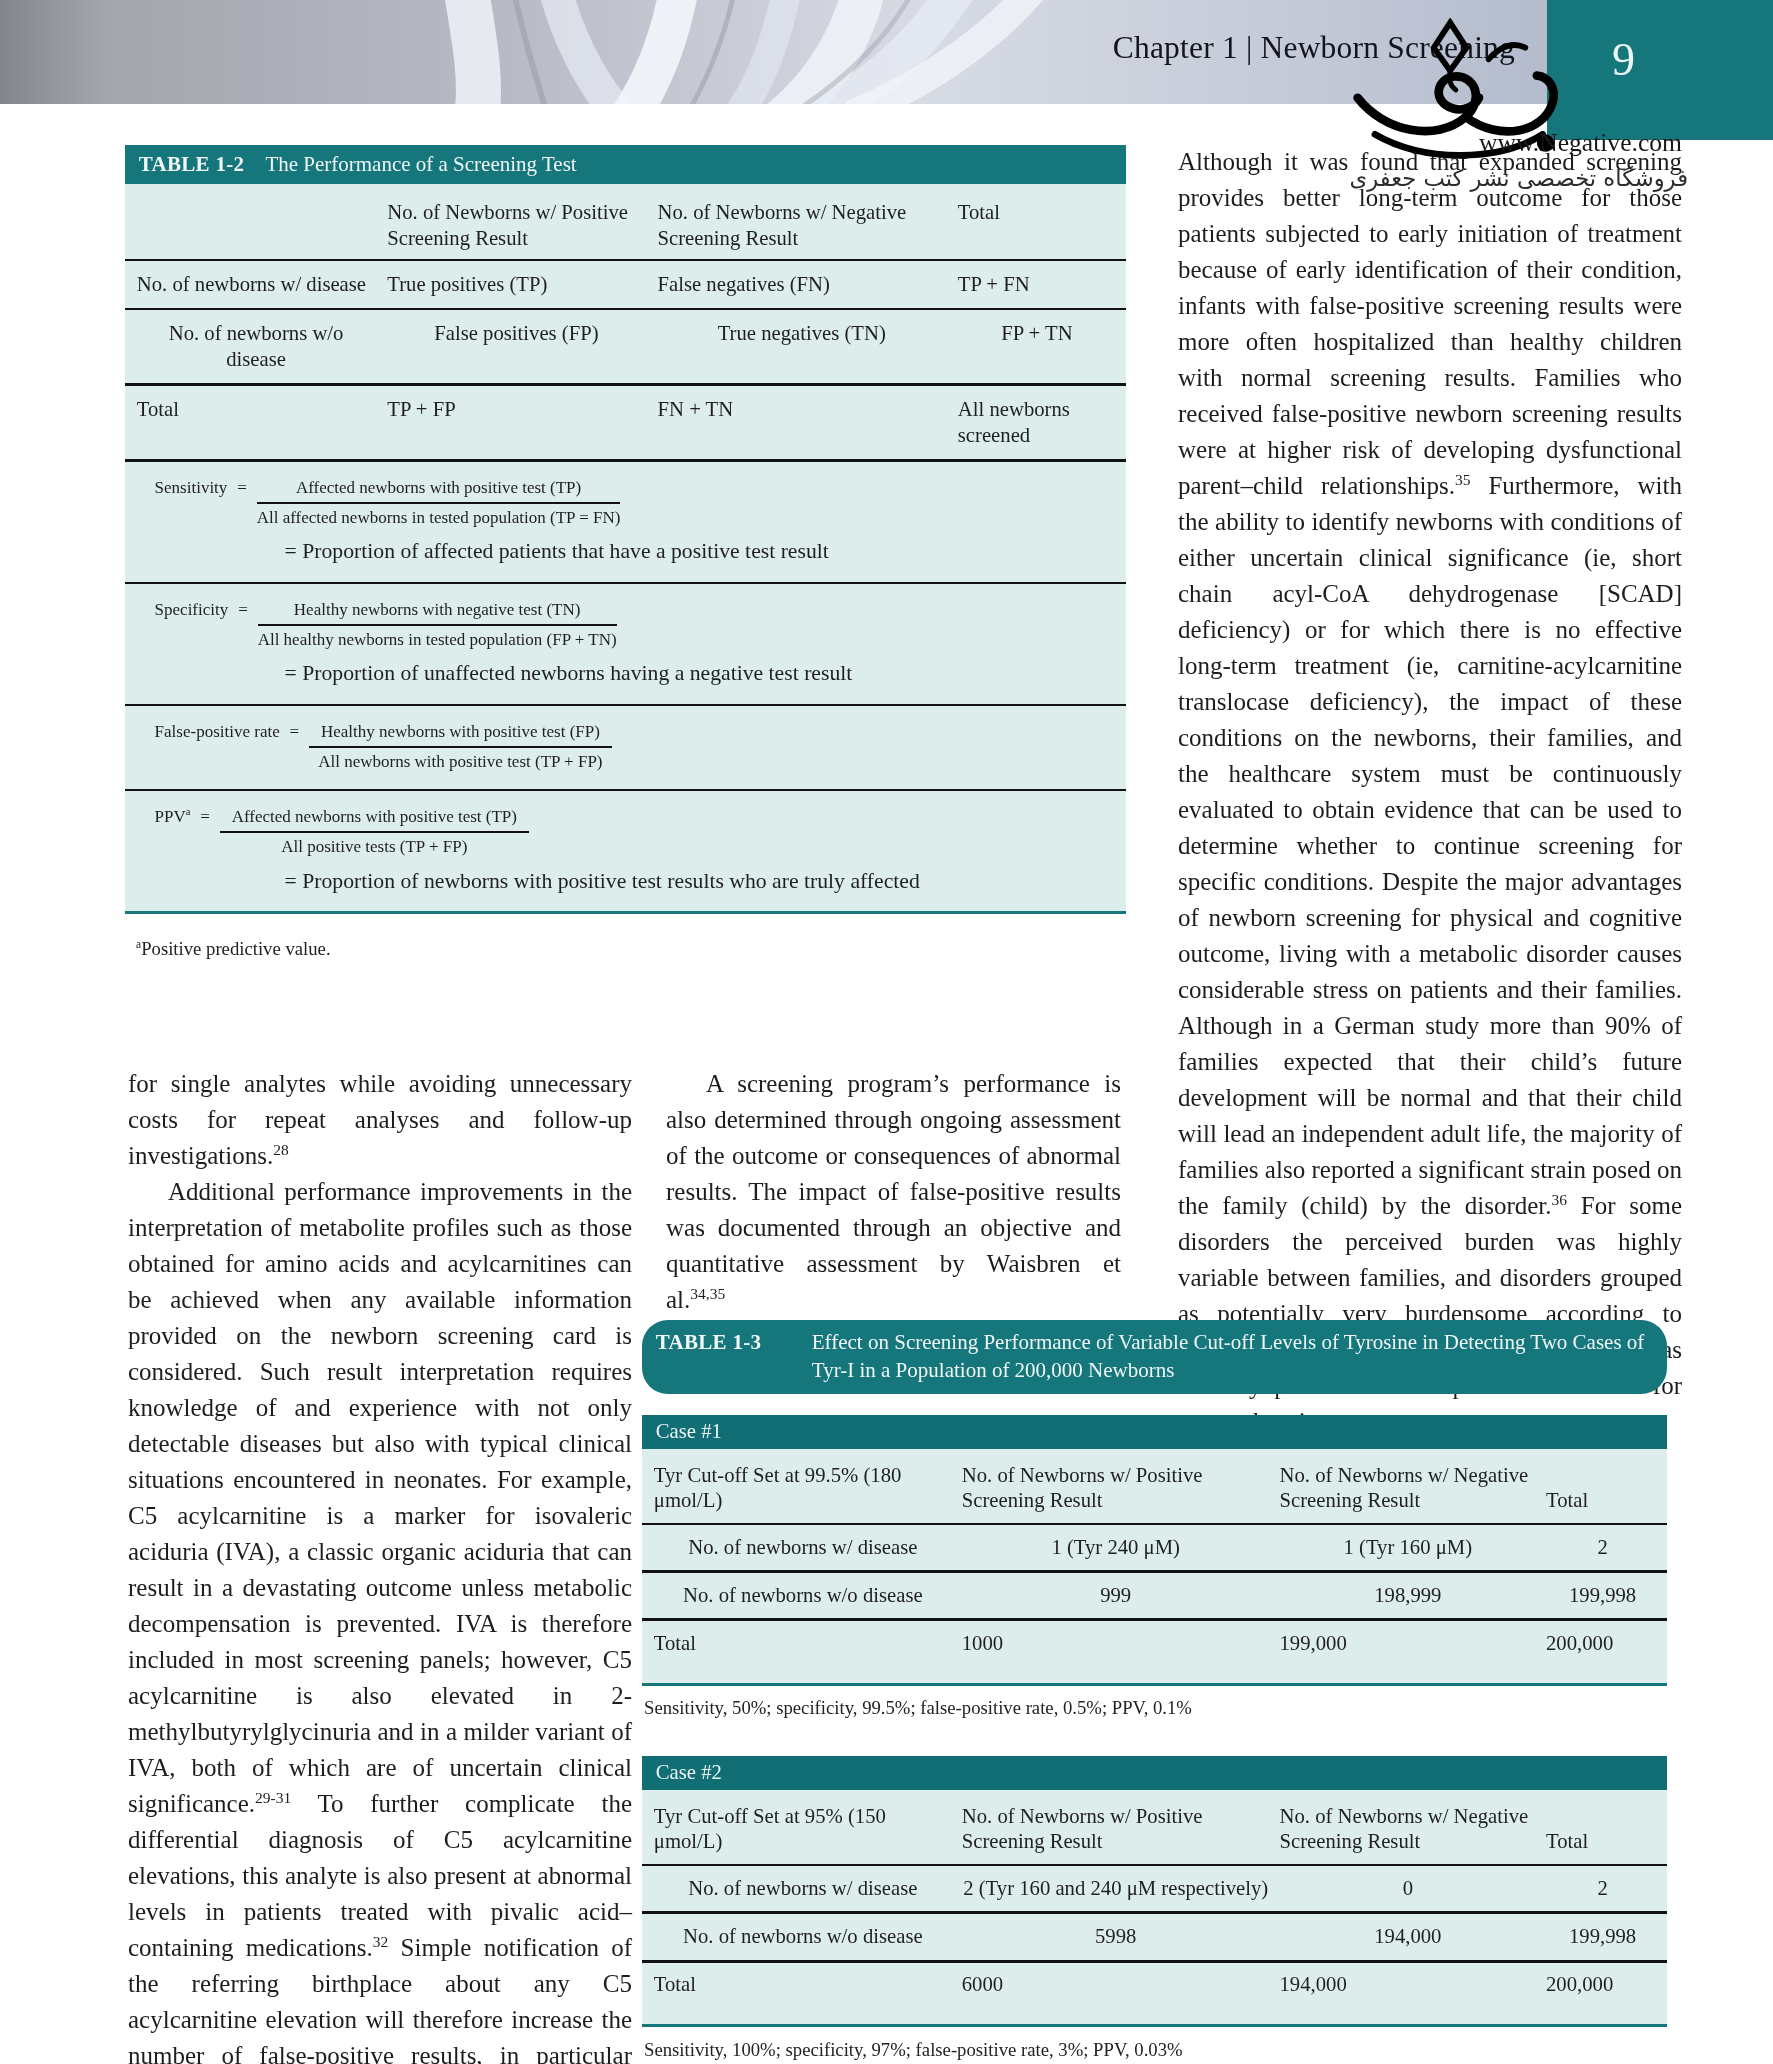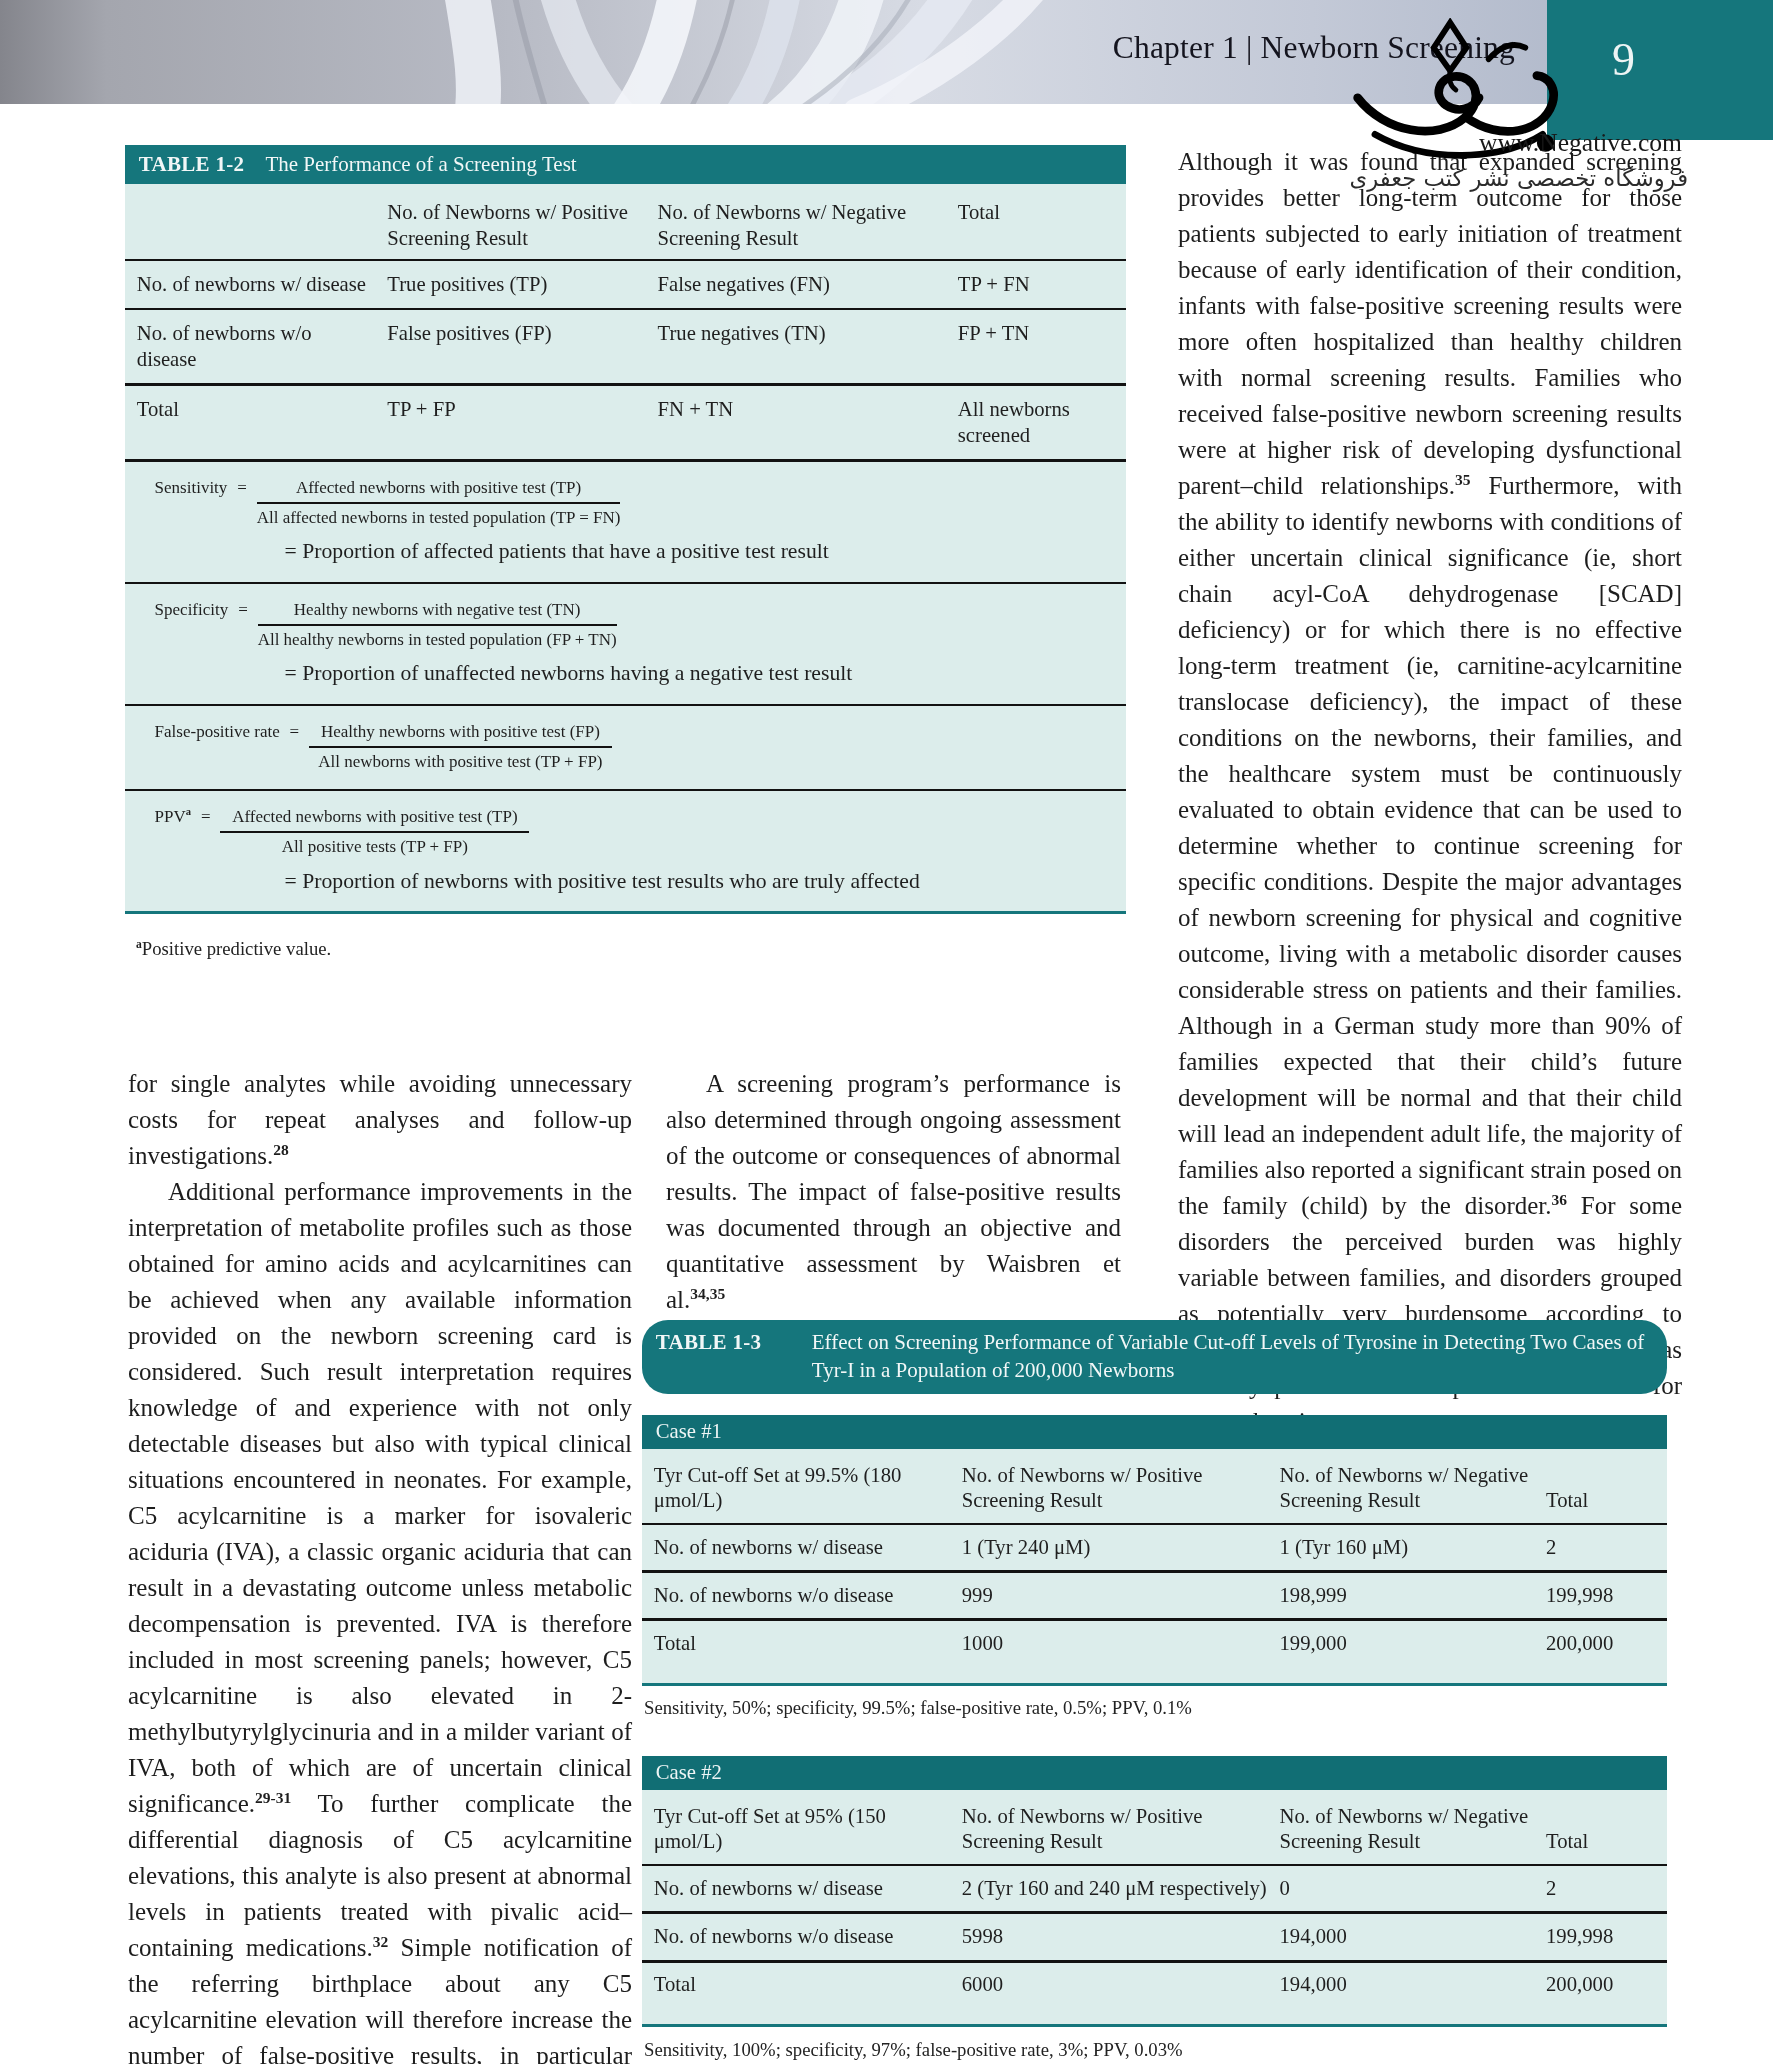--- a/index.html
+++ b/index.html
@@ -26,36 +26,36 @@
     padding:5.9px 13.8px 6.9px 13.8px;font-size:21px;line-height:26.6px;}
   .tband .tlabel{font-weight:bold;flex:0 0 auto;margin-right:21px;letter-spacing:0.3px;}
   .mint{background:#dcedeb;}
 
   
   .table12{position:absolute;left:125px;top:145px;width:1001px;}
   .t2row{display:grid;grid-template-columns:26% 27% 30% 17%;}
   .mcell{padding:10.8px 9.9px 10.8px 2px;font-size:20.7px;line-height:25.6px;}
   .mcell:first-child{padding-left:11.8px;}
   .b2{border-bottom:2px solid #121212;}
-  .b3{border-bottom:3px solid #121212;}
+  .b3{border-bottom:3px solid #121212;text-align:center;}
   .b4{border-bottom:3.9px solid #121212;}
   .t2head .mcell{padding-top:15.8px;padding-bottom:7.9px;}
   .t2-formulas{padding:0;}
   .fblock{padding:15.8px 9.9px 17.7px 29.6px;}
   .fblock.fb-line{border-bottom:2px solid #121212;}
   .feq{display:flex;align-items:flex-start;font-size:17px;}
   .flhs{white-space:nowrap;}
   .feqs{margin:0 9.9px;}
   .frac{display:inline-block;text-align:center;}
   .fnum{padding:0 11.8px 3.9px 11.8px;border-bottom:2px solid #121212;}
   .fden{padding-top:3.9px;}
   .fnote{margin:11.8px 0 0 130px;font-size:21.7px;}
   .t2bottom{border-bottom:3.9px solid #15767c;}
   .tfoot12{position:absolute;left:136px;top:938px;font-size:18.7px;color:#222;}
-  sup{font-size:.62em;line-height:0;font-weight:bold;}
+  sup{font-size:.62em;line-height:0;}
 
   
   .bodycol{position:absolute;font-size:25px;line-height:36px;text-align:justify;color:#1d1d1d;}
   .col-left{left:128px;top:1066px;width:504px;}
   .col-mid{left:666px;top:1066px;width:455px;}
   .col-right{left:1178px;top:144px;width:504px;}
   .para{margin:0;}
   .para.indent{text-indent:1.6em;}
 
   

